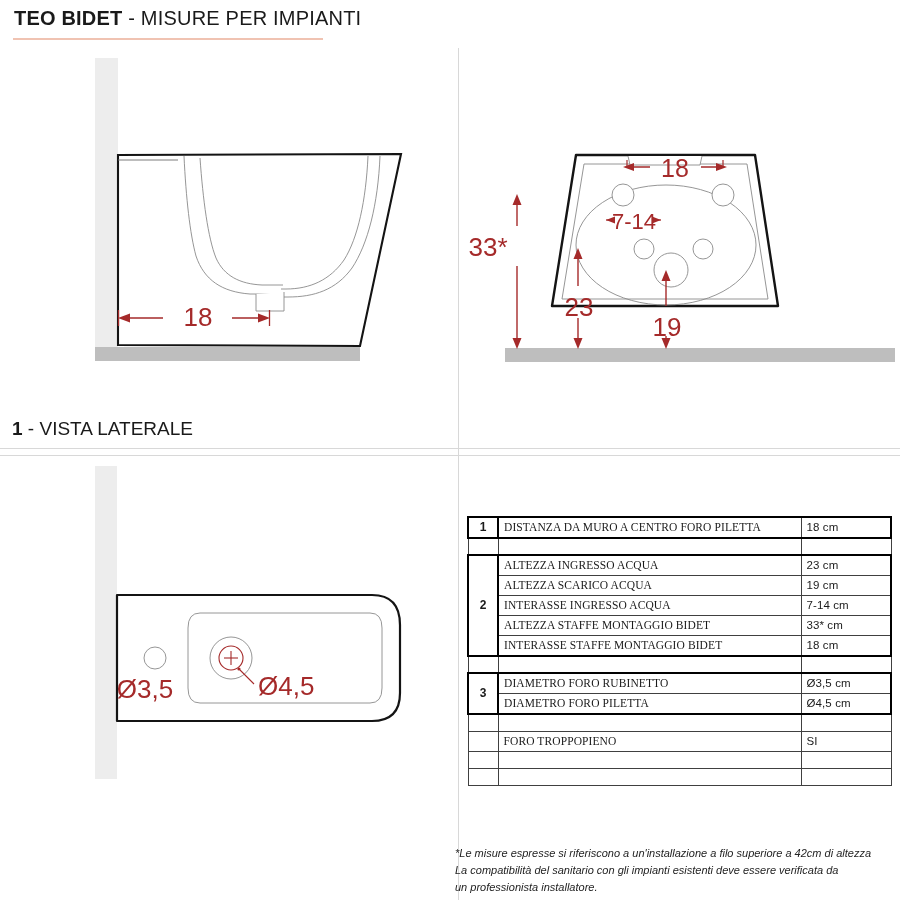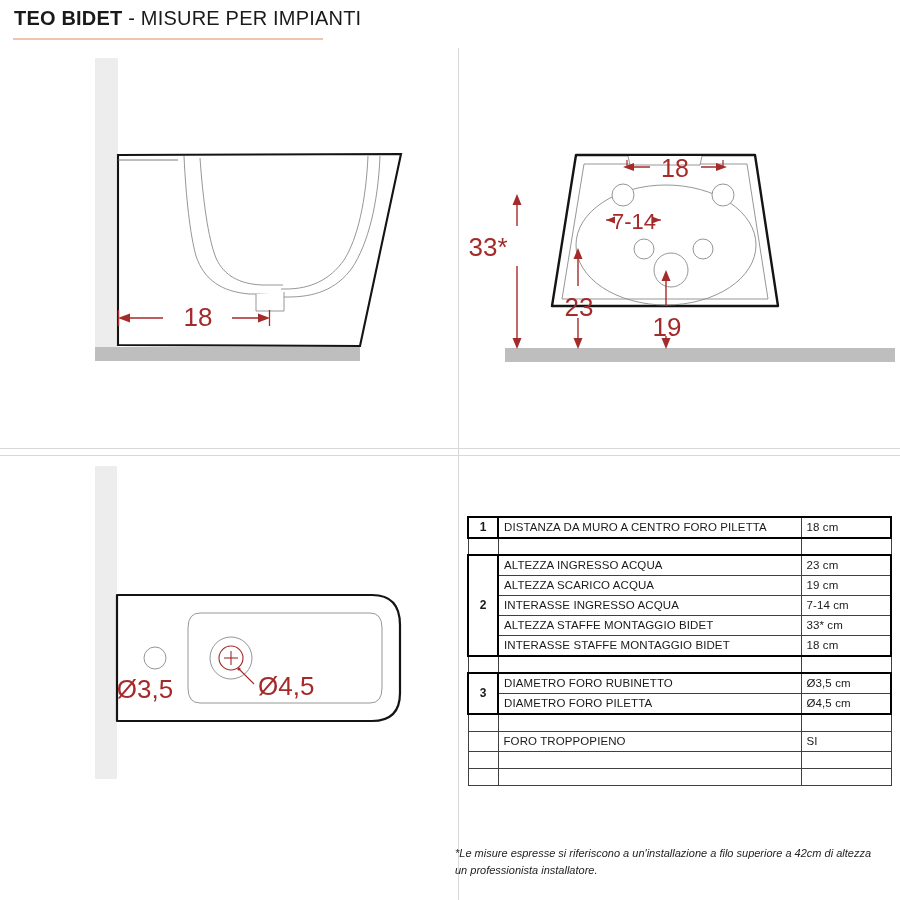--- a/index.html
+++ b/index.html
@@ -87,21 +87,21 @@
     background: #ffffff;
     overflow: hidden;
     white-space: nowrap;
   }
   td.col-num {
     width: 30px;
     text-align: center;
     font-weight: bold;
     font-size: 12px;
   }
-  td.col-desc { width: 303px; letter-spacing: 0.1px; }
+  td.col-desc { width: 303px; letter-spacing: 0.1px; font-family: Liberation Serif, serif; }
   td.col-val  { width: 90px; letter-spacing: 0.1px; margin-left: 20px; }
 
   
   .grp-top    { border-top: 2.5px solid #000 !important; }
   .grp-bottom { border-bottom: 2.5px solid #000 !important; }
   .grp-left   { border-left: 2.5px solid #000 !important; }
   .grp-right  { border-right: 2.5px solid #000 !important; }
   tr.spacer td { height: 17px; line-height: 17px; }
 
   
@@ -159,20 +159,23 @@
         <line x1="122" y1="270" x2="163" y2="270" stroke-width="1.5"></line>
         <line x1="232" y1="270" x2="265" y2="270" stroke-width="1.5"></line>
         <polygon points="118,270 130,265.5 130,274.5" stroke="none"></polygon>
         <polygon points="270,270 258,265.5 258,274.5" stroke="none"></polygon>
         <line x1="118.5" y1="262" x2="118.5" y2="278" stroke-width="1.3"></line>
         <line x1="269.5" y1="262" x2="269.5" y2="278" stroke-width="1.3"></line>
       </g>
       <text x="198" y="278" text-anchor="middle" font-family="Liberation Sans, sans-serif" font-size="26" fill="#A52A2A">18</text>
     </svg>
   </div>
+  <div class="view-caption" style="left:12px; top:418px;">
+    <span class="num">1</span><span class="cap-text"> - </span><span class="cap-text">VISTA LATERALE</span>
+  </div>
 
   <div class="panel" id="panel-rear" style="left:458px; top:48px; width:442px; height:395px;">
     <svg width="442" height="395" viewBox="0 0 442 395" xmlns="http://www.w3.org/2000/svg">
 
       <rect x="47" y="300" width="390" height="14" fill="#bebebe"></rect>
 
       <path d="M118,107 L297,107 L320,258 L94,258 Z" fill="#ffffff" stroke="#141414" stroke-width="2.4" stroke-linejoin="round"></path>
 
       <path d="M126,116 L289,116 L310,251 L104,251 Z" fill="none" stroke="#8a8a8a" stroke-width="0.9"></path>
 
@@ -334,16 +337,17 @@
           <td class="col-num"></td>
           <td class="col-desc"></td>
           <td class="col-val"></td>
         </tr>
       </tbody>
     </table>
   </div>
 
   <div id="footnote">
     <div>*Le misure espresse si riferiscono a un'installazione a filo superiore a 42cm di altezza</div>
+    <div>La compatibilità del sanitario con gli impianti esistenti deve essere verificata da</div>
     <div>un professionista installatore.</div>
   </div>
 
 </div>
 
 </body></html>

